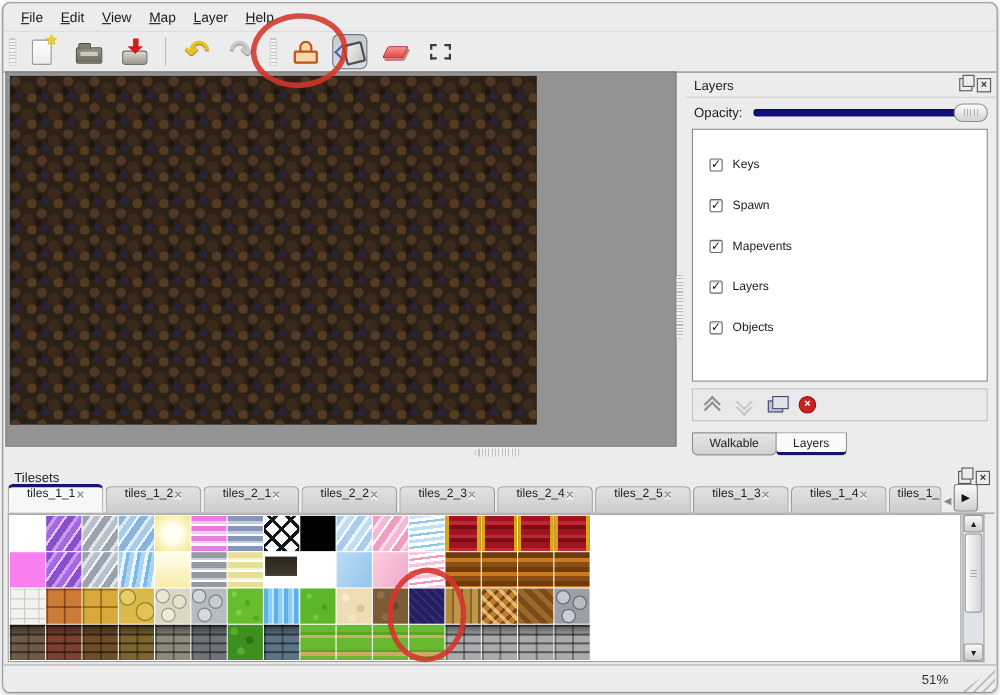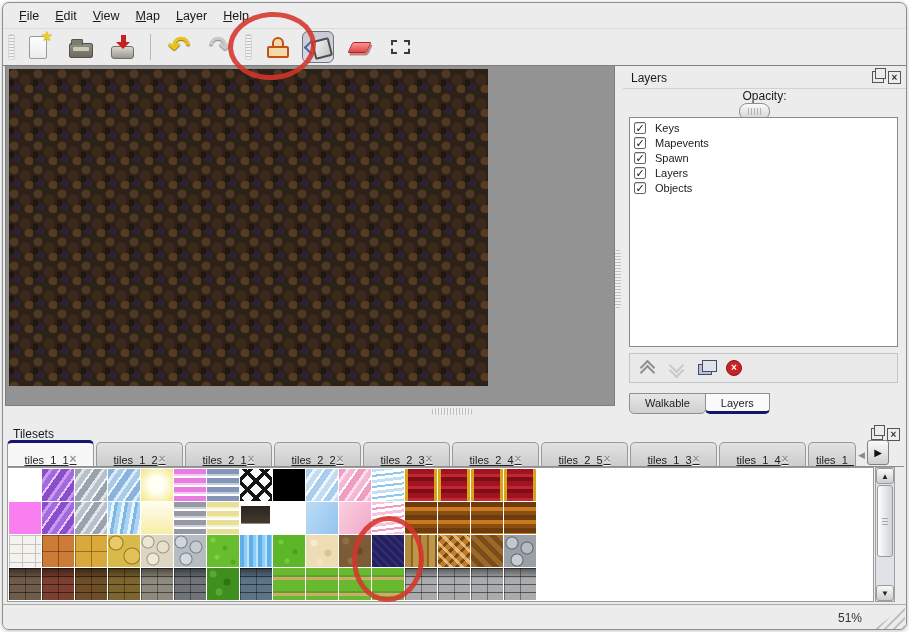--- a/index.html
+++ b/index.html
@@ -85,31 +85,31 @@
   .phead { position:relative; height:22px; display:flex; align-items:center;
     padding:0 5px 0 8px; font-size:12px; border-bottom:1px solid #d2d2d2; }
   .phead .ptitle { flex:1; }
   .winbtns { display:flex; gap:4px; }
   .icon-float-panel { width:12px; height:12px; border:1px solid #555; position:relative; background:#ececec; }
   .icon-float-panel::before { content:""; position:absolute; left:2px; top:-4px; width:9px; height:9px;
     border:1px solid #555; background:#ececec; }
   .icon-close-panel { width:13px; height:13px; border:1px solid #555; font-size:10px; line-height:11px;
     text-align:center; color:#333; font-weight:bold; }
   .icon-close-panel::before { content:"×"; }
-  .opacity-row { display:flex; align-items:center; height:26px; padding:0 8px; font-size:12px;flex-direction:column; }
+  .opacity-row { display:flex; align-items:center; height:26px; padding:0 8px; font-size:12px; }
   .slider { position:relative; flex:1; height:17px; margin-left:10px; }
   .slider .track { position:absolute; left:0; right:2px; top:5px; height:7px; background:#10107e;
     border-radius:3px; box-shadow:0 1px 0 rgba(255,255,255,.8), inset 0 1px 2px rgba(0,0,0,.45); }
   .slider .handle { position:absolute; right:0; top:0; width:31px; height:17px;
     background:linear-gradient(#fbfbfb,#d3d3d3); border:1px solid #8f8f8f; border-radius:8px; }
   .slider .handle::before { content:""; position:absolute; top:4px; bottom:4px; left:8px; right:8px;
     background:repeating-linear-gradient(90deg,#b2b2b2 0 1px,transparent 1px 3px); }
   .layer-list { position:absolute; left:6px; right:8px; top:50px; height:230px; background:#fff;
     border:1px solid #8a8a8a; overflow:hidden; padding-top:2px; }
-  .layer-row { display:flex; align-items:center; height:15px; padding-left:4px; font-size:11px; gap:9px; }
+  .layer-row { display:flex; align-items:center; height:15px; padding-left:15px; font-size:11px; gap:9px;margin-top:22px; }
   .layer-row.selected { background:#15156e; color:#fff; }
   .cb { flex:0 0 auto; width:12px; height:12px; background:#fff; border:1px solid #666;
     border-radius:2px; font-size:11px; line-height:10px; text-align:center; color:#111;
     font-weight:bold; box-shadow:inset 0 1px 1px rgba(0,0,0,.18); }
   .cb::before { content:"✓"; }
   .layer-btnrow { position:absolute; left:6px; right:8px; top:286px; height:30px;
     background:#e9e9e9; border:1px solid #c4c4c4; display:flex; align-items:center;
     gap:14px; padding-left:10px; }
   .icon-raise-layer, .icon-lower-layer { position:relative; width:15px; height:15px; }
   .icon-raise-layer::before, .icon-raise-layer::after,
@@ -132,23 +132,23 @@
   .btab { height:21px; padding:0 15px; font-size:11px; line-height:19px; background:linear-gradient(#e6e6e6,#d0d0d0);
     border:1px solid #8f8f8f; border-radius:0 0 5px 5px; margin-right:-1px; color:#222; }
   .btab.active { background:#fafafa; border-bottom:3px solid #15156e; }
 
   
   .ts-head { position:absolute; left:0; top:416px; right:0; height:22px; display:flex;
     align-items:flex-end; padding:0 6px 0 10px; font-size:12px; }
   .ts-head .ptitle { flex:1; }
   .ts-tabbar { position:absolute; left:4px; top:438px; right:2px; height:26px; display:flex;
     align-items:flex-end; border-bottom:1px solid #8f8f8f; }
-  .ttab { height:24px; width:87px; display:flex; align-items:flex-end; justify-content:center;
+  .ttab { height:24px; width:87px; display:flex; align-items:flex-start; justify-content:center;
     gap:1px; font-size:11px; background:linear-gradient(#e2e2e2,#cccccc); border:1px solid #9a9a9a;
-    border-bottom:none; border-radius:5px 5px 0 0; margin-right:2px; color:#222; overflow:hidden;text-decoration:underline; }
+    border-bottom:none; border-radius:5px 5px 0 0; margin-right:2px; color:#222; overflow:hidden; }
   .ttab.active { height:26px; background:#f7f7f7; border-top:3px solid #15156e; }
   .ttab.truncated { width:48px; justify-content:flex-start; padding-left:7px; margin-right:0; }
   .ttab .x { color:#969696; font-weight:bold; font-size:12px; text-shadow:0 1px 0 #fff; }
   .tab-scroll-left { width:11px; height:16px; font-size:9px; color:#8a8a8a; line-height:16px;
     text-align:center; margin-bottom:3px; }
   .tab-scroll-right { width:22px; height:25px; background:linear-gradient(#fafafa,#d0d0d0);
     border:1px solid #808080; border-radius:3px; font-size:10px; color:#111; text-align:center;
     line-height:23px; margin-bottom:1px; }
   .palette-box { position:absolute; left:4px; top:464px; width:867px; height:135px; background:#fff;
     border:1px solid #9a9a9a; overflow:hidden; }
@@ -304,25 +304,25 @@
         <span class="handle"></span>
       </span>
     </div>
     <div class="layer-list" id="layer-list">
         <div class="layer-row">
           <span class="cb"></span>
           <span class="layer-label">Keys</span>
         </div>
         <div class="layer-row">
           <span class="cb"></span>
-          <span class="layer-label">Mapevents</span>
+          <span class="layer-label">Spawn</span>
         </div>
         <div class="layer-row">
           <span class="cb"></span>
-          <span class="layer-label">Spawn</span>
+          <span class="layer-label">Mapevents</span>
         </div>
         <div class="layer-row">
           <span class="cb"></span>
           <span class="layer-label">Layers</span>
         </div>
         <div class="layer-row">
           <span class="cb"></span>
           <span class="layer-label">Objects</span>
         </div>
       </div>

